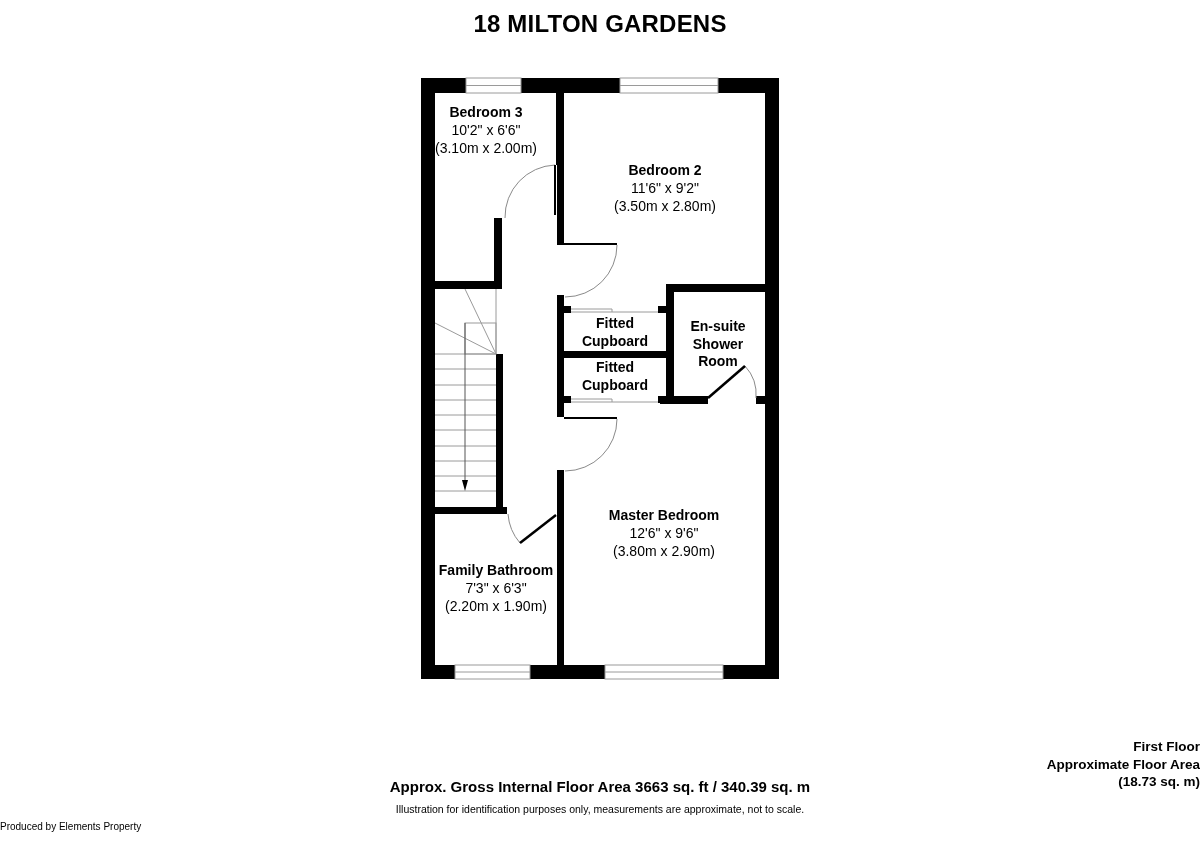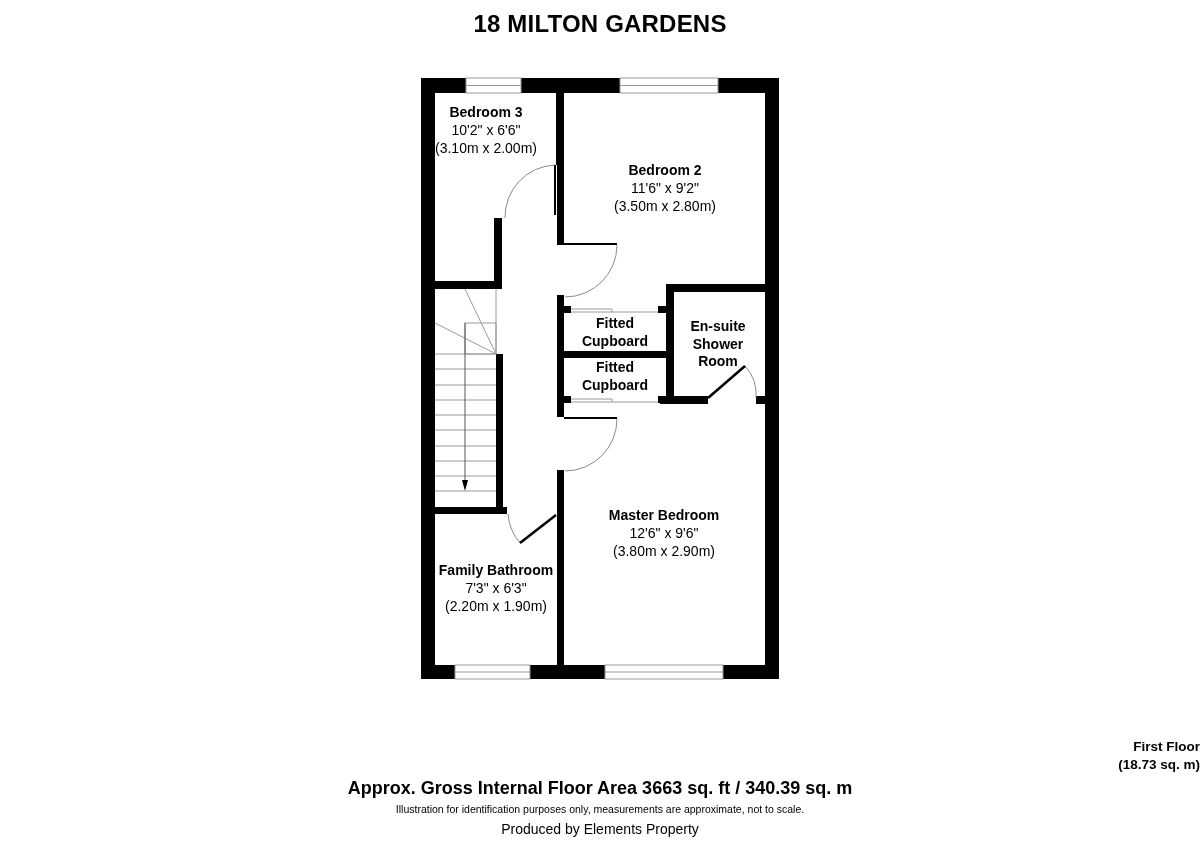--- a/index.html
+++ b/index.html
@@ -6,25 +6,25 @@
     body { width: 1200px; height: 848px; position: relative; overflow: hidden;
            font-family: "Liberation Sans", sans-serif; color: #000; }
     .title { position: absolute; left: 0; width: 1200px; top: 10px; text-align: center;
              font-weight: bold; font-size: 24px; letter-spacing: 0.2px; }
     svg.plan { position: absolute; left: 0; top: 0; }
     .room-label { font-family: "Liberation Sans", sans-serif; font-size: 14px; font-weight: bold; fill: #000; }
     .room-dim { font-family: "Liberation Sans", sans-serif; font-size: 14px; fill: #000; }
     .floor-info { position: absolute; left: 0; width: 1200px; top: 697px; text-align: right;
                   font-weight: bold; font-size: 13.5px; line-height: 17.5px; margin-top: 41px; }
     .gross { position: absolute; left: 0; width: 1200px; top: 778px; text-align: center;
-             font-weight: bold; font-size: 18px; }
+             font-weight: bold; font-size: 15px; }
     .disclaimer { position: absolute; left: 0; width: 1200px; top: 803px; text-align: center;
                   font-size: 10.5px; }
-    .producer { position: absolute; left: 0; width: 1200px; top: 821px; text-align: center;
-                font-size: 14px; }
+    .producer { position: absolute; left: 0; width: 1200px; top: 821px; text-align: left;
+                font-size: 10px; }
   </style>
 </head>
 <body>
 
 <div class="title">18 MILTON GARDENS</div>
 
 <svg class="plan" width="1200" height="848" viewBox="0 0 1200 848">
 
   <g fill="#000">
 
@@ -167,18 +167,19 @@
   </g>
   <g text-anchor="middle">
     <text class="room-label" x="496" y="575">Family Bathroom</text>
     <text class="room-dim" x="496" y="593">7'3" x 6'3"</text>
     <text class="room-dim" x="496" y="611">(2.20m x 1.90m)</text>
   </g>
 </svg>
 
 <div class="floor-info">
   <div>First Floor</div>
+  <div>Approximate Floor Area</div>
   <div>(18.73 sq. m)</div>
 </div>
 
 <div class="gross">Approx. Gross Internal Floor Area 3663 sq. ft / 340.39 sq. m</div>
 <div class="disclaimer">Illustration for identification purposes only, measurements are approximate, not to scale.</div>
 <div class="producer">Produced by Elements Property</div>
 
 </body></html>

